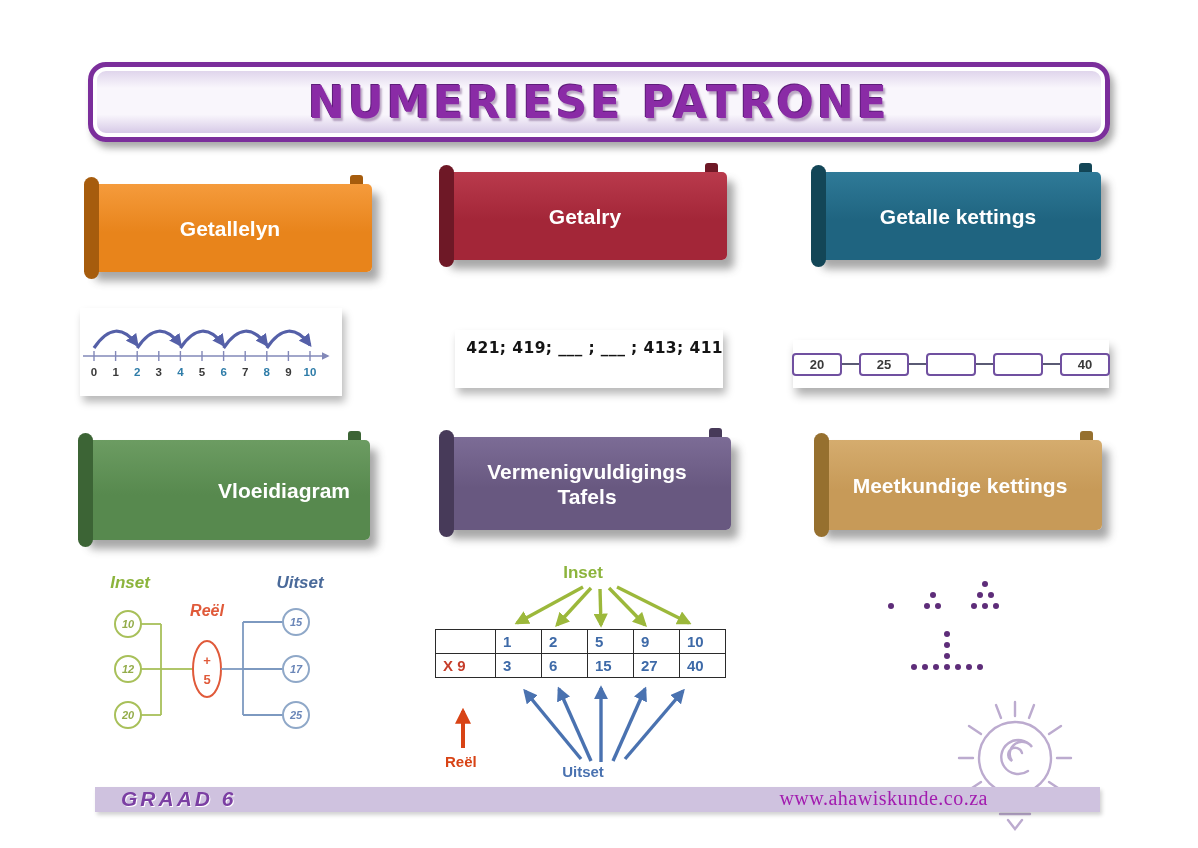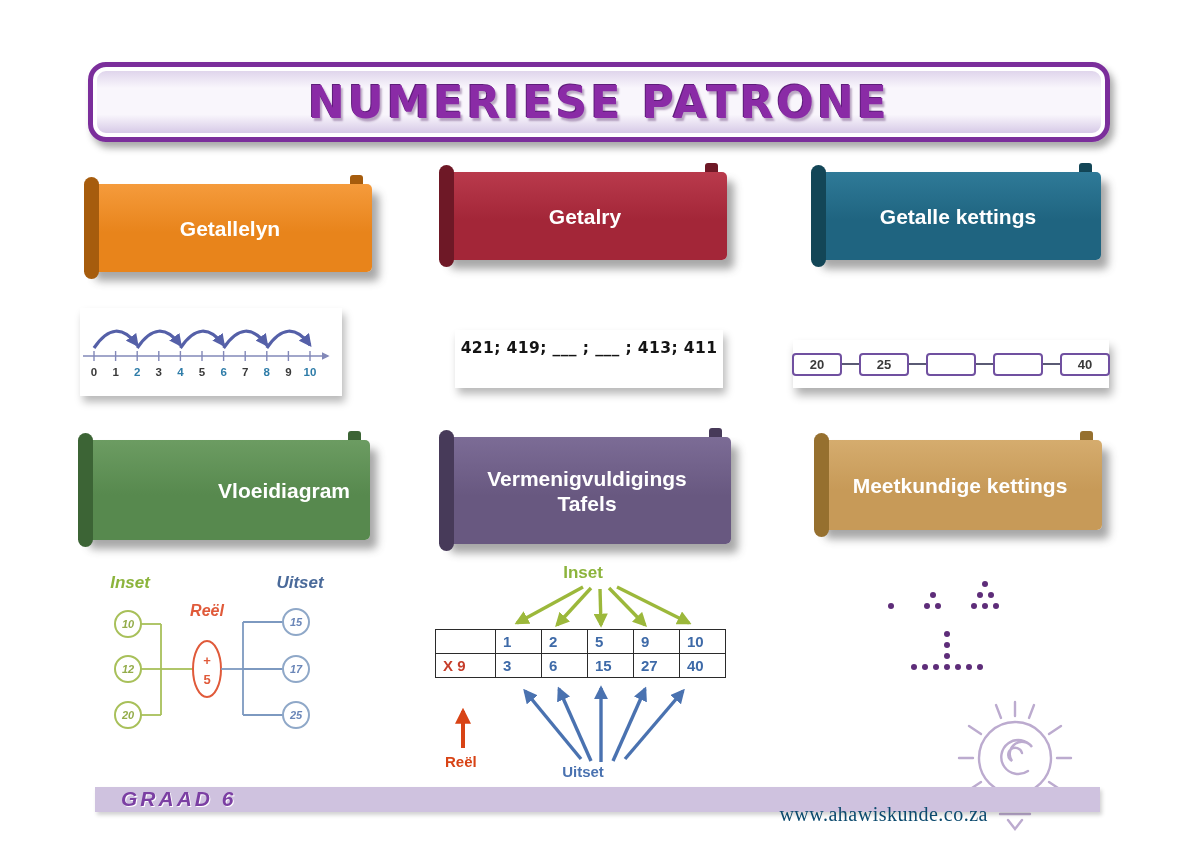--- a/index.html
+++ b/index.html
@@ -51,21 +51,21 @@
   .numberline-card{
     position:absolute;left:80px;top:308px;width:262px;height:88px;background:#fff;
     box-shadow:3px 6px 8px rgba(0,0,0,.28);
   }
   .numberline-card svg{display:block;}
 
   
   .sequence-card{
     position:absolute;left:455px;top:330px;width:268px;height:58px;background:#fff;
     box-shadow:3px 6px 8px rgba(0,0,0,.28);
-    display:flex;justify-content:center;align-items:flex-start;padding-top:9px;box-sizing:border-box;
+    display:flex;justify-content:flex-end;align-items:flex-start;padding-top:9px;box-sizing:border-box;
   }
   .sequence-text{
     font-family:"DejaVu Sans",sans-serif;font-weight:bold;font-size:15.5px;
     color:#141414;letter-spacing:.4px;white-space:nowrap;
   }
 
   
   .chain-card{
     position:absolute;left:793px;top:340px;width:316px;height:48px;background:#fff;
     box-shadow:3px 7px 9px rgba(0,0,0,.32);
@@ -120,21 +120,21 @@
   
   .footer{
     position:absolute;left:95px;top:787px;width:1005px;height:25px;background:#CFC2DF;
     box-shadow:2px 3px 4px rgba(0,0,0,.18);
   }
   .grade{
     position:absolute;left:26px;top:0;font-size:21px;font-weight:bold;font-style:italic;
     letter-spacing:3px;color:#7B3FA3;text-shadow:1px 1px 0 #ffffff;
   }
   .website{
-    position:absolute;right:112px;top:16px;font-size:20px;color:#0c4a6e;
+    position:absolute;right:112px;top:0;font-size:20px;color:#a21caf;
     font-family:"Liberation Serif",serif;letter-spacing:.5px;
   }
 </style>
 </head>
 <body>
 
 <div class="page">
 
   <header class="title-banner">
     <div class="title-text">NUMERIESE PATRONE</div>
@@ -205,21 +205,21 @@
       <div class="chain-link"></div>
       <div class="chain-box"></div>
       <div class="chain-link"></div>
       <div class="chain-box">40</div>
     </div>
   </div>
 
   <div class="ribbon r-green" style="left:82px;top:440px;width:288px;height:100px;justify-content:flex-end;">
     <span>Vloeidiagram</span>
   </div>
-  <div class="ribbon r-purple" style="left:443px;top:437px;width:288px;height:107px;">
+  <div class="ribbon r-purple" style="left:443px;top:437px;width:288px;height:93px;">
     <span>Vermenigvuldigings Tafels</span>
   </div>
   <div class="ribbon r-tan" style="left:818px;top:440px;width:284px;height:90px;">
     <span>Meetkundige kettings</span>
   </div>
 
   <div class="flow-wrap">
     <svg width="250" height="195" viewBox="0 0 250 195">
       <text x="35" y="16" text-anchor="middle" class="ft-inset">Inset</text>
       <text x="112" y="44" text-anchor="middle" class="ft-reel">Reël</text>

